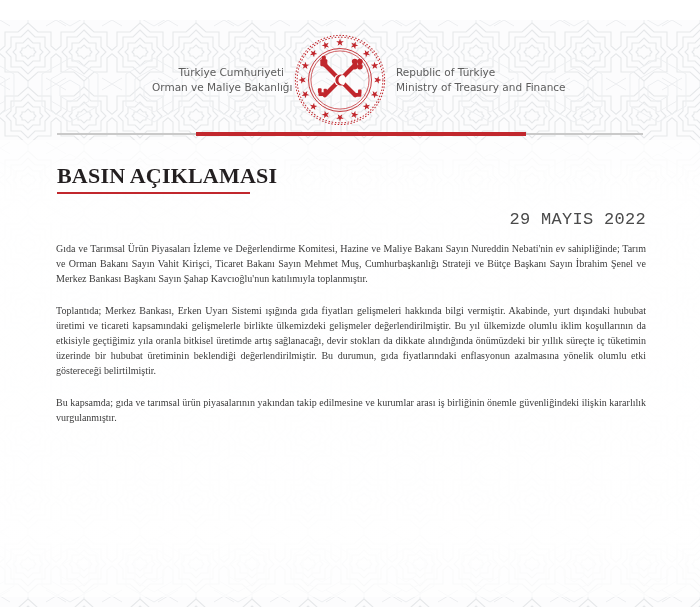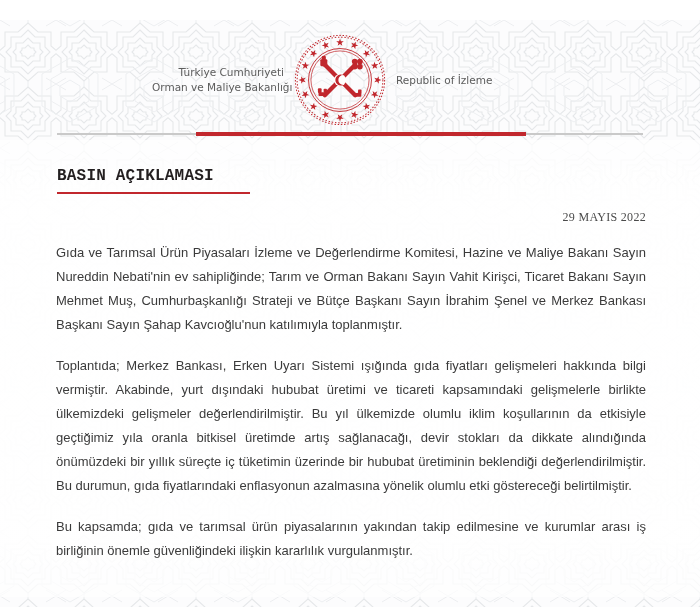--- a/index.html
+++ b/index.html
@@ -96,57 +96,57 @@
   }
 
   
   .title-block {
     position: absolute;
     left: 57px;
     top: 143px;
   }
   .doc-title {
     margin: 0;
-    font-family: Liberation Mono, monospace;
-    font-size: 16px;
+    font-family: Liberation Serif, serif;
+    font-size: 22px;
     font-weight: bold;
     letter-spacing: 0.2px;
     color: #231f20;
     line-height: 26px;
   }
   .title-underline {
     margin-top: 3px;
     width: 193px;
     height: 2px;
     background: #c1272d;
   }
 
   
   .doc-date {
     position: absolute;
     right: 54px;
     top: 190px;
-    font-family: Liberation Serif, serif;
-    font-size: 12px;
+    font-family: Liberation Mono, monospace;
+    font-size: 17px;
     color: #4a4a4a;
     letter-spacing: 0.3px;
   }
 
   
   .body-copy {
     position: absolute;
     left: 56px;
     top: 221px;
     width: 590px;
   }
   .para {
     margin: 0 0 17px 0;
-    font-family: Liberation Sans, sans-serif;
-    font-size: 13px;
-    line-height: 24px;
+    font-family: Liberation Serif, serif;
+    font-size: 10px;
+    line-height: 15px;
     color: #3b3b3b;
     text-align: justify;
     text-justify: inter-word;
   }
 </style>
 </head>
 <body>
 
 <div class="page">
 
@@ -301,21 +301,22 @@
         </g>
 
         <g>
           <circle cx="50" cy="50" r="6.6" fill="#ffffff"></circle>
           <path d="M53.6,44.6 a6.0,6.0 0 1,0 0,10.8 a4.7,4.7 0 1,1 0,-10.8 z" fill="#c1272d"></path>
         </g>
       </svg>
     </div>
 
     <div class="lh-text en">
-      <span class="lh-line">Republic of İzleme</span>
+      <span class="lh-line">Republic of Türkiye</span>
+      <span class="lh-line">Ministry of Treasury and Finance</span>
     </div>
   </div>
 
   <div class="header-rule"></div>
   <div class="header-rule-accent"></div>
 
   <div class="title-block">
     <h1 class="doc-title">BASIN AÇIKLAMASI</h1>
     <div class="title-underline"></div>
   </div>

